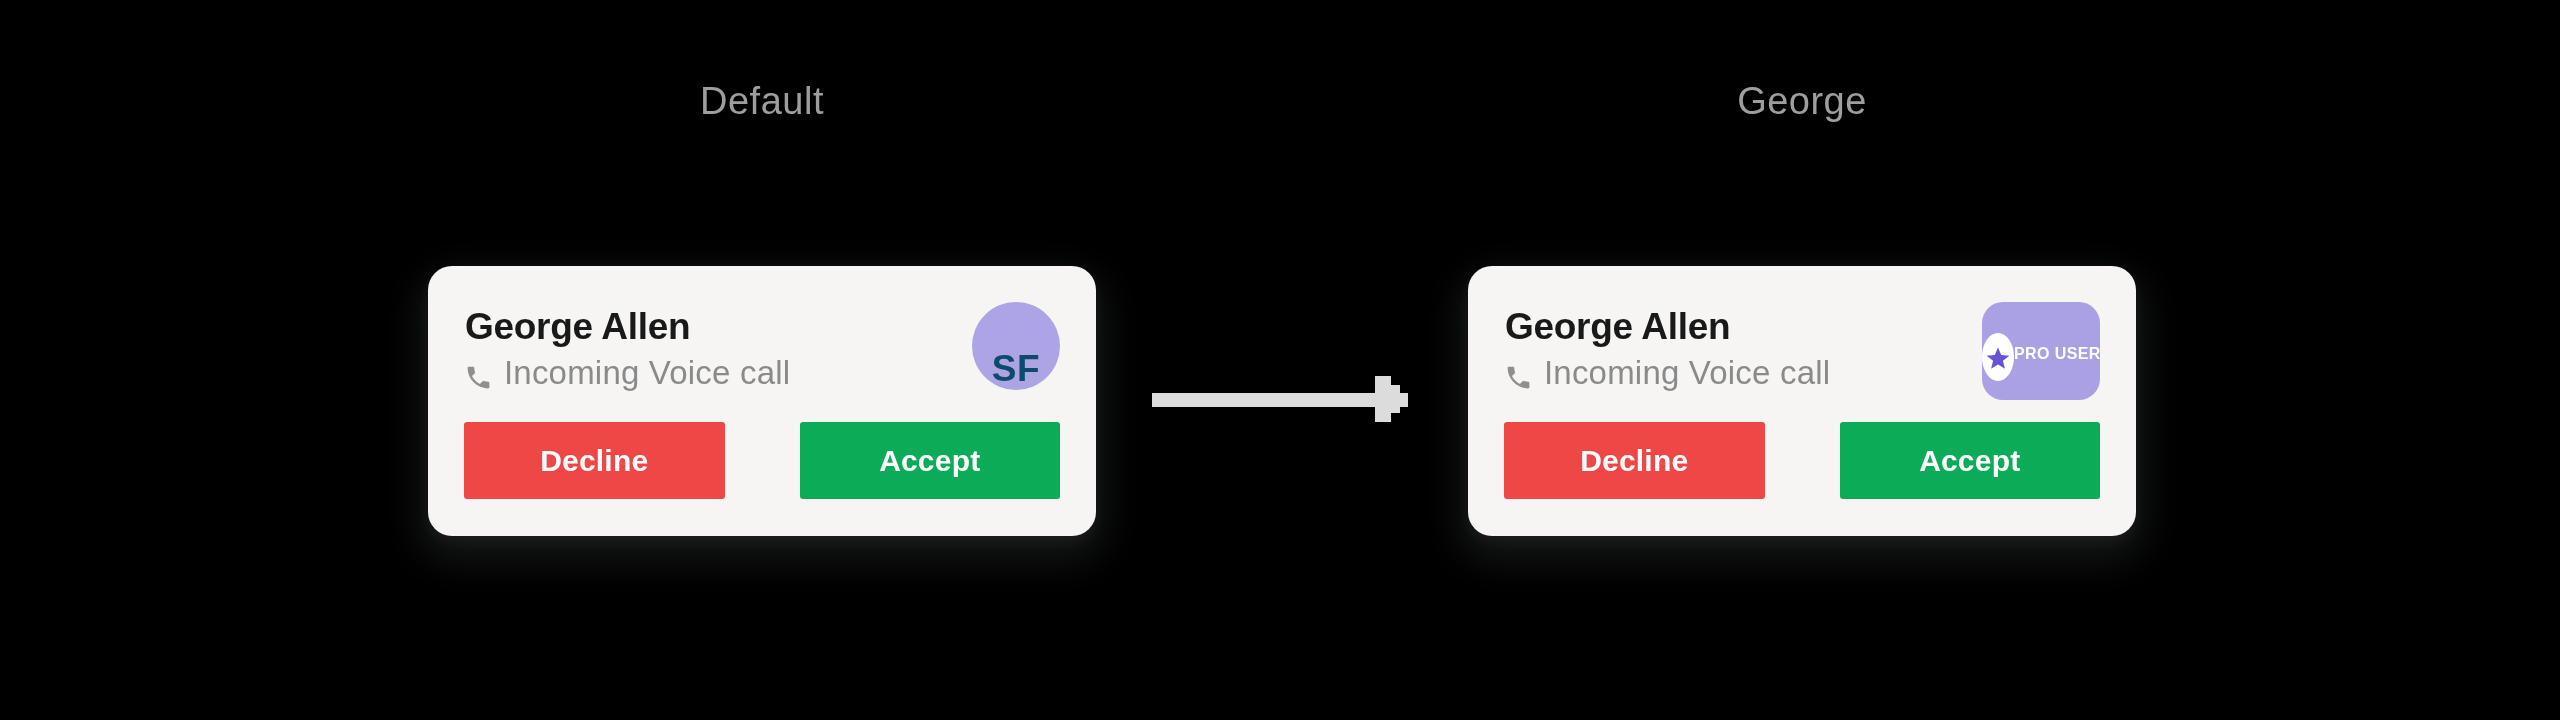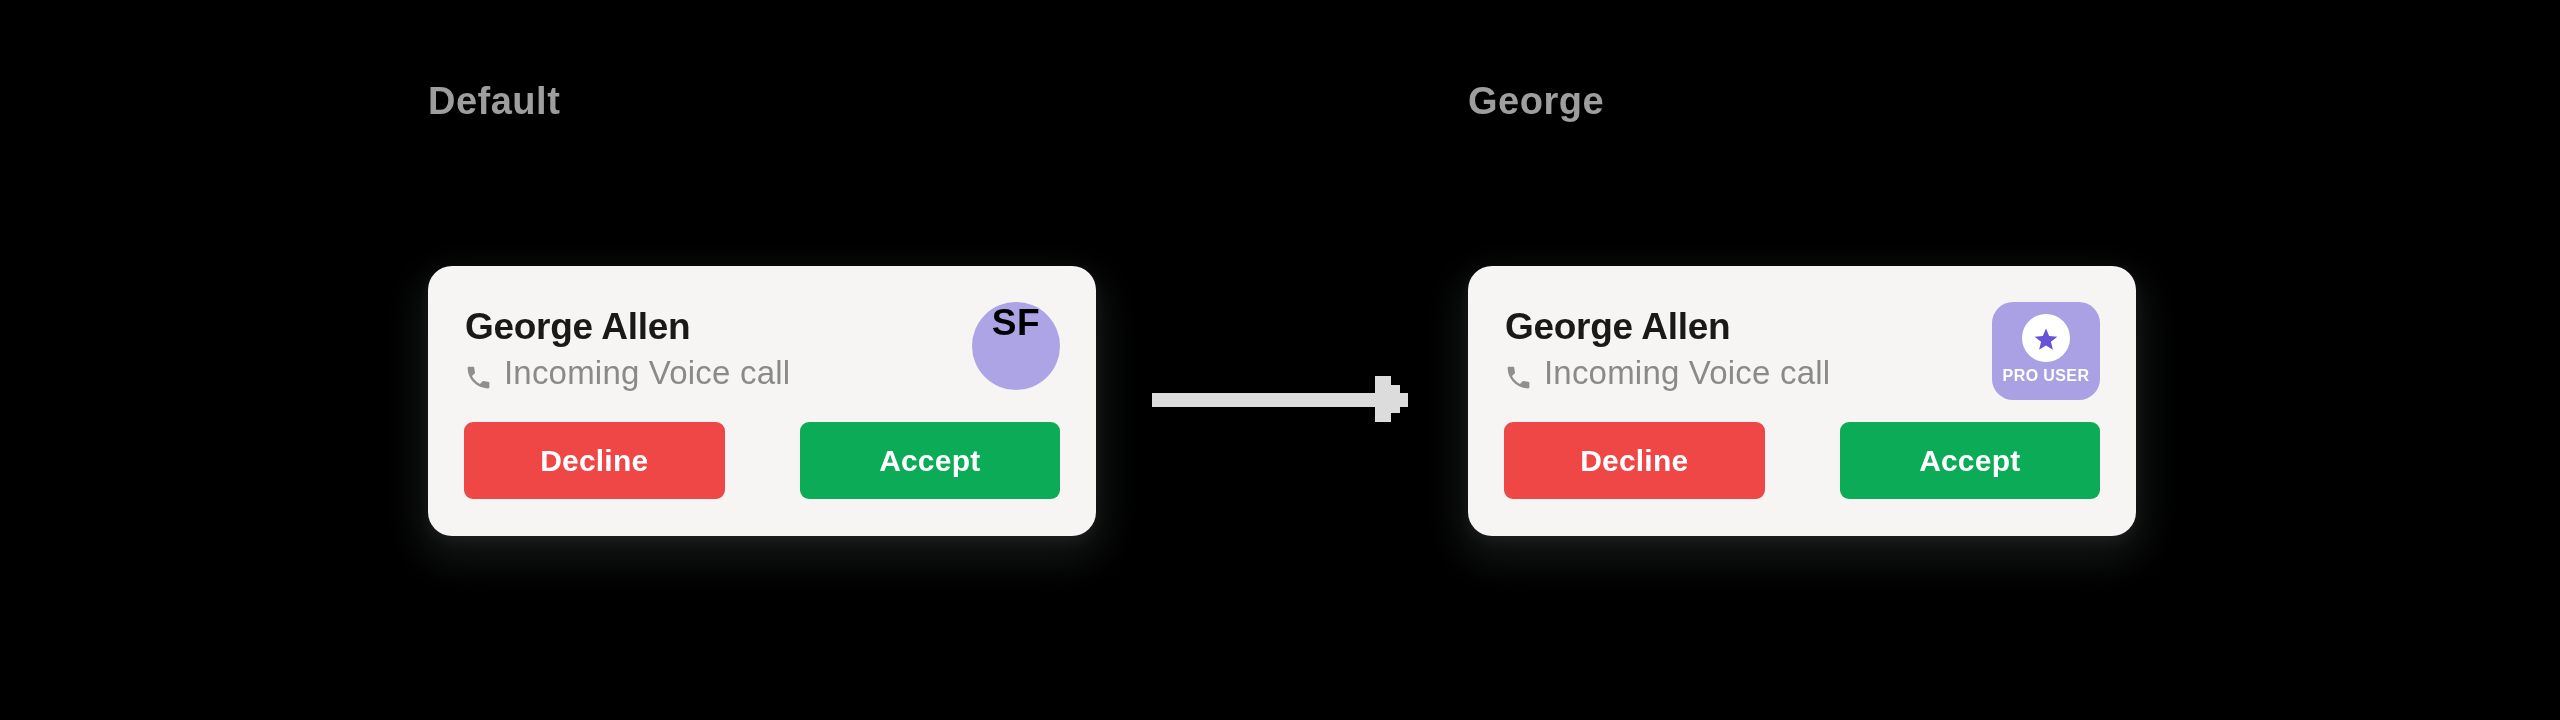--- a/index.html
+++ b/index.html
@@ -12,23 +12,23 @@
     position: relative;
     width: 2560px;
     height: 720px;
     background: var(--background, #000000);
     overflow: hidden;
   }
   .panel-label {
     position: absolute;
     top: 80px;
     width: 668px;
-    text-align: left;
+    text-align: center;
     font-size: 38px;
-    font-weight: 700;
+    font-weight: 400;
     color: var(--label_text, #9E9E9E);
     letter-spacing: 0.5px;
   }
   .panel-label.left  { left: 428px; }
   .panel-label.right { left: 1468px; }
 
   .call-card {
     position: absolute;
     top: 266px;
     width: 668px;
@@ -71,38 +71,38 @@
 
   .avatar {
     position: absolute;
     top: 36px;
     right: 36px;
     width: 88px;
     height: 88px;
     border-radius: 50%;
     background: var(--avatar_purple, #ACA4E4);
     display: flex;
-    align-items: flex-start;
+    align-items: flex-end;
     justify-content: center;
-    color: #000000;
+    color: #0c4a6e;
     font-size: 37px;
     font-weight: 700;
     letter-spacing: 0.5px;
   }
 
   .pro-badge {
     position: absolute;
     top: 36px;
     right: 36px;
-    width: 108px;
+    width: 118px;
     height: 98px;
     border-radius: 21px;
     background: var(--badge_purple, #A9A1E4);
     display: flex;
-    flex-direction: column;
+    flex-direction: row;
     align-items: center;
   }
   .pro-badge .star-circle {
     margin-top: 12px;
     width: 48px;
     height: 48px;
     border-radius: 50%;
     background: #FFFFFF;
     display: flex;
     align-items: center;
@@ -126,21 +126,21 @@
     left: 36px;
     right: 36px;
     top: 156px;
     height: 77px;
     display: flex;
     gap: 35px;
   }
   .cta-button {
     flex: 1 1 0;
     border: none;
-    border-radius: 9px;
+    border-radius: 3px;
     color: #FFFFFF;
     font-family: inherit;
     font-size: 30px;
     font-weight: 700;
     letter-spacing: 0.2px;
     cursor: pointer;
     padding: 0;
   }
   .cta-button.decline { background: var(--decline_red, #EF4646); }
   .cta-button.accept  { background: var(--accept_green, #0CAB57); margin-left: 40px; }

